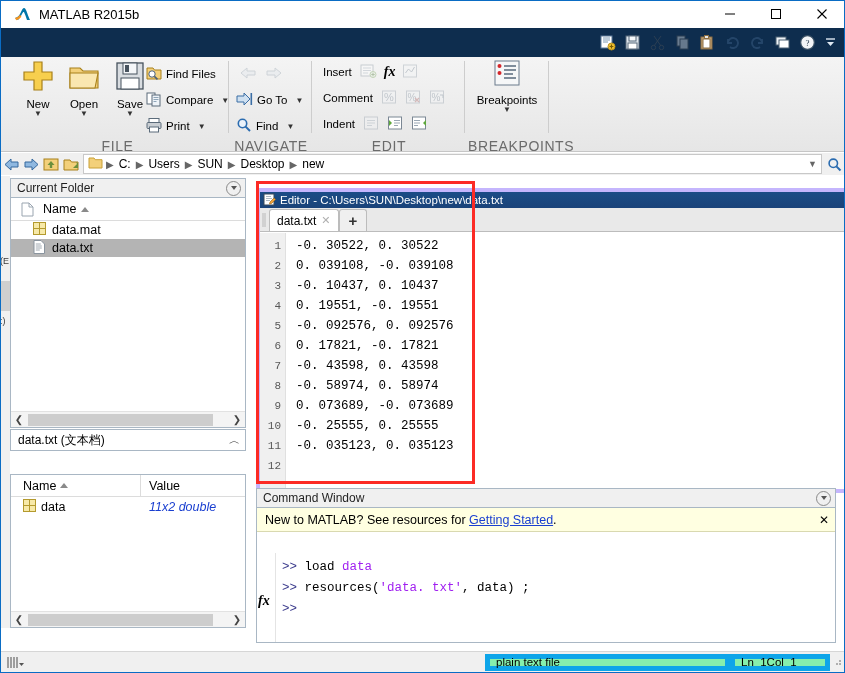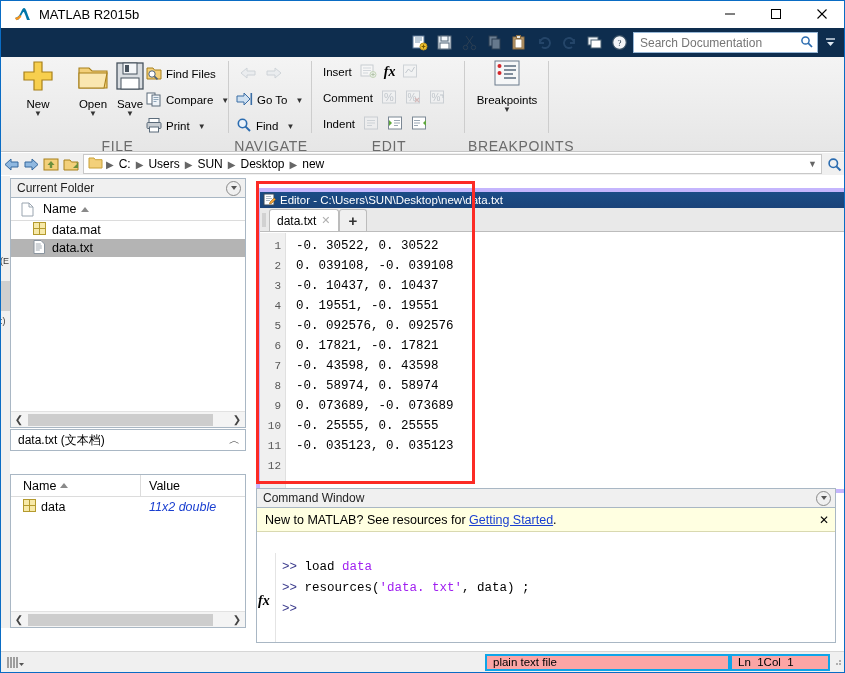--- a/index.html
+++ b/index.html
@@ -137,21 +137,21 @@
     font-size:12.5px;}
   .cw-lines div{height:21px;line-height:21px;white-space:pre;}
   .pr{color:#3a3a8c;}
   .kw{color:#a020f0;}
 
   
   #statusbar{position:absolute;left:1px;bottom:1px;width:843px;height:21px;background:#f0f0f0;
     border-top:1px solid #d6d6d6;display:flex;align-items:center;box-sizing:border-box;}
   .sb-left{width:30px;display:flex;align-items:center;gap:1px;padding-left:5px;}
   .sb-spacer{flex:1;}
-  .sb-box{height:17px;border:2px solid #0ea5e9;background:#fca5a5;display:flex;align-items:center;
+  .sb-box{height:17px;border:5px solid #0ea5e9;background:#86efac;display:flex;align-items:center;
     padding:0 6px;box-sizing:border-box;font-size:11.5px;}
   .sb-file{width:245px;}
   .sb-ln{width:100px;gap:0;}
   .sb-grip{width:14px;display:flex;align-items:flex-end;justify-content:center;padding-bottom:2px;}
 
   
   #leftstub{position:absolute;left:1px;top:176px;width:9px;height:452px;background:#f0f0f0;}
   #leftstub .vtext{position:absolute;left:-1px;font-size:9px;color:#3a3a3a;}
 
   
@@ -253,29 +253,20 @@
             <rect x="2" y="3" width="10" height="8" fill="#eef2f6" stroke="#4a6073"></rect>
             <rect x="5" y="6" width="10" height="8" fill="#fff" stroke="#4a6073"></rect>
           </svg>
       </div>
       <div class="qbtn">
         <svg width="17" height="17" viewBox="0 0 17 17">
             <circle cx="8.5" cy="8.5" r="6.8" fill="#f2f4f7" stroke="#3c5266" stroke-width="1.2"></circle>
             <text x="8.5" y="12.2" font-size="9" font-family="Liberation Serif, serif" text-anchor="middle" fill="#24384a">?</text>
           </svg>
       </div>
-      <div class="searchbox">
-        <input placeholder="Search Documentation" style="">
-        <span>
-          <svg width="13" height="13" viewBox="0 0 13 13">
-              <circle cx="5.5" cy="5.5" r="3.6" fill="none" stroke="#2b6cb0" stroke-width="1.5"></circle>
-              <line x1="8.2" y1="8.2" x2="12" y2="12" stroke="#2b6cb0" stroke-width="1.7"></line>
-            </svg>
-        </span>
-      </div>
       <div class="collapse-btn">
         <svg width="13" height="13" viewBox="0 0 13 13">
             <line x1="2" y1="3" x2="11" y2="3" stroke="#dfe9f3" stroke-width="1.4"></line>
             <path d="M3 6h7l-3.5 4z" fill="#dfe9f3"></path>
           </svg>
       </div>
     </div>
   </div>
 
   <div class="ribbon">
@@ -283,21 +274,21 @@
     <div class="rgroup" style="left:10px;width:215px">
       <div class="bigbtn" style="left:6px">
         <span class="ico">
           <svg width="34" height="34" viewBox="0 0 34 34">
               <path d="M13 3h8v10h10v8H21v10h-8V21H3v-8h10z" fill="#f7cf4e" stroke="#a8801a" stroke-width="1.2"></path>
             </svg>
         </span>
         <div class="lbl">New</div>
         <div class="caret">▼</div>
       </div>
-      <div class="bigbtn" style="left:61px">
+      <div class="bigbtn" style="left:52px">
         <span class="ico">
           <svg width="34" height="34" viewBox="0 0 34 34">
               <path d="M3 9h10l3 3h15v17H3z" fill="#f3d07a" stroke="#a8801a" stroke-width="1.1"></path>
               <path d="M3 14h28l-3 15H3z" fill="#fae7b0" stroke="#a8801a" stroke-width="1.1"></path>
             </svg>
         </span>
         <div class="lbl">Open</div>
         <div class="caret">▼</div>
       </div>
       <div class="bigbtn" style="left:98px">

